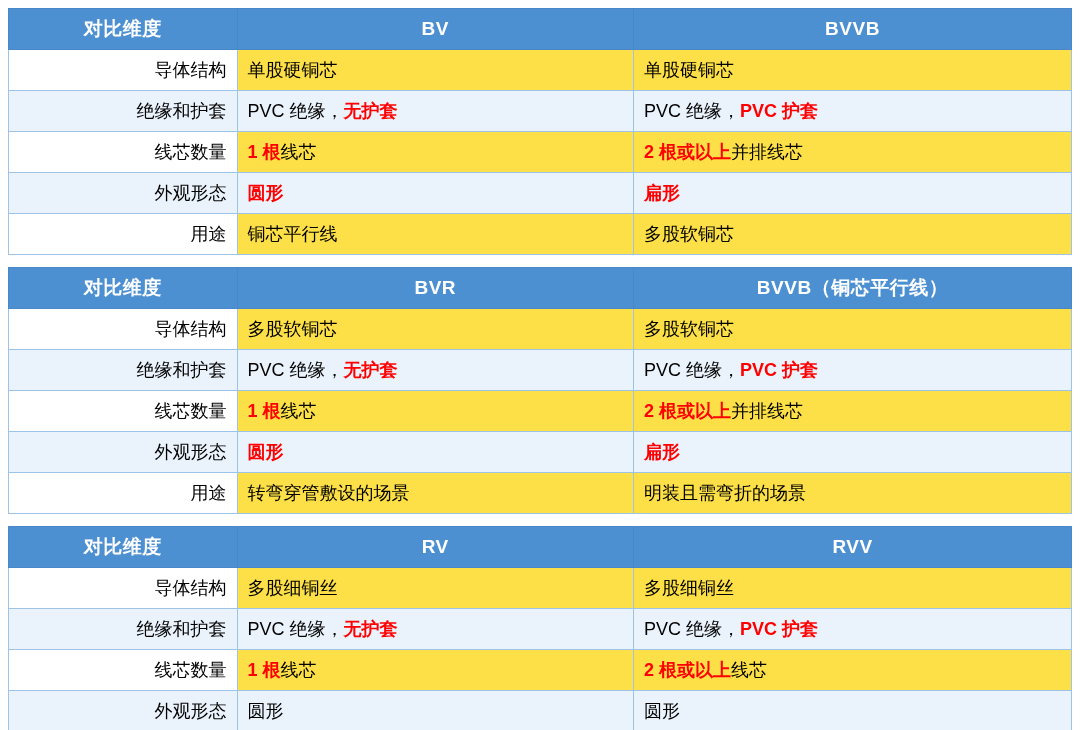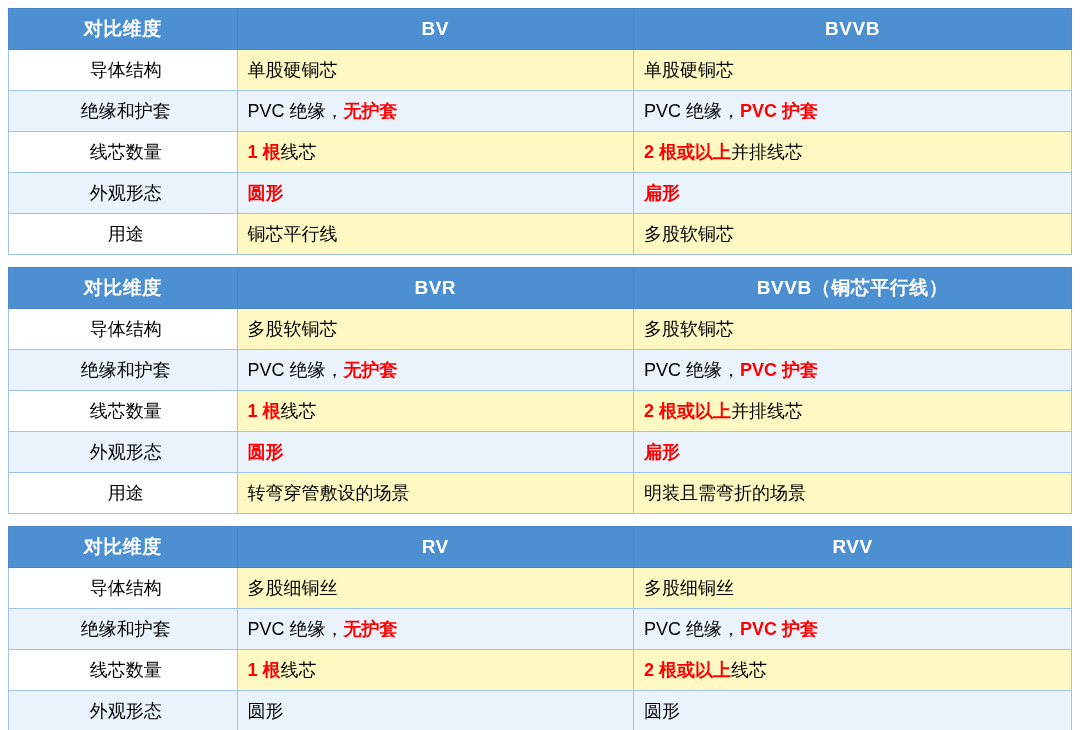--- a/index.html
+++ b/index.html
@@ -41,29 +41,29 @@
     text-align: center;
     padding: 7px 6px;
     border: 1px solid #4a87c8;
     letter-spacing: 0.5px;
   }
   .cmp-table td {
     border: 1px solid #9dc3e6;
     font-size: 18px;
     padding: 8px 10px;
     vertical-align: middle;
-    background: #fef9c3;
+    background: #fde047;
     height: 22px;
   }
   .cmp-table tr.alt td {
     background: #eaf2fb;
     margin-left: 36px;
   }
   .cmp-table td.dim {
-    text-align: center;
+    text-align: right;
     background: #ffffff;
     padding-left: 16px;
   }
   .cmp-table tr.alt td.dim {
     background: #eaf2fb;
   }
   .hl {
     color: #ff0000;
     font-weight: bold;
   }

